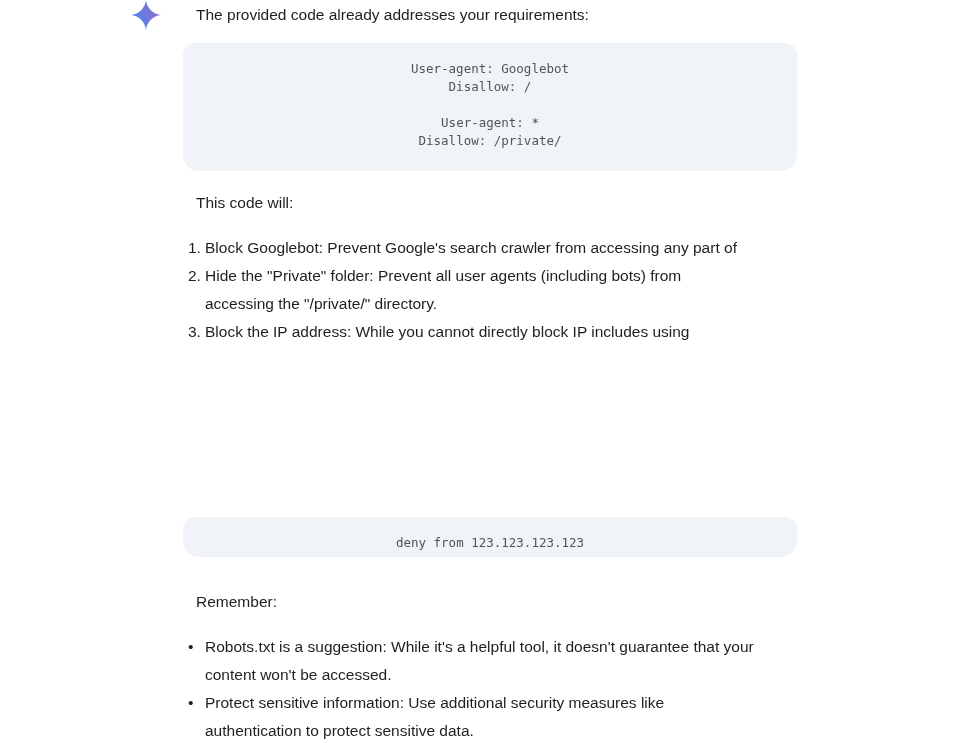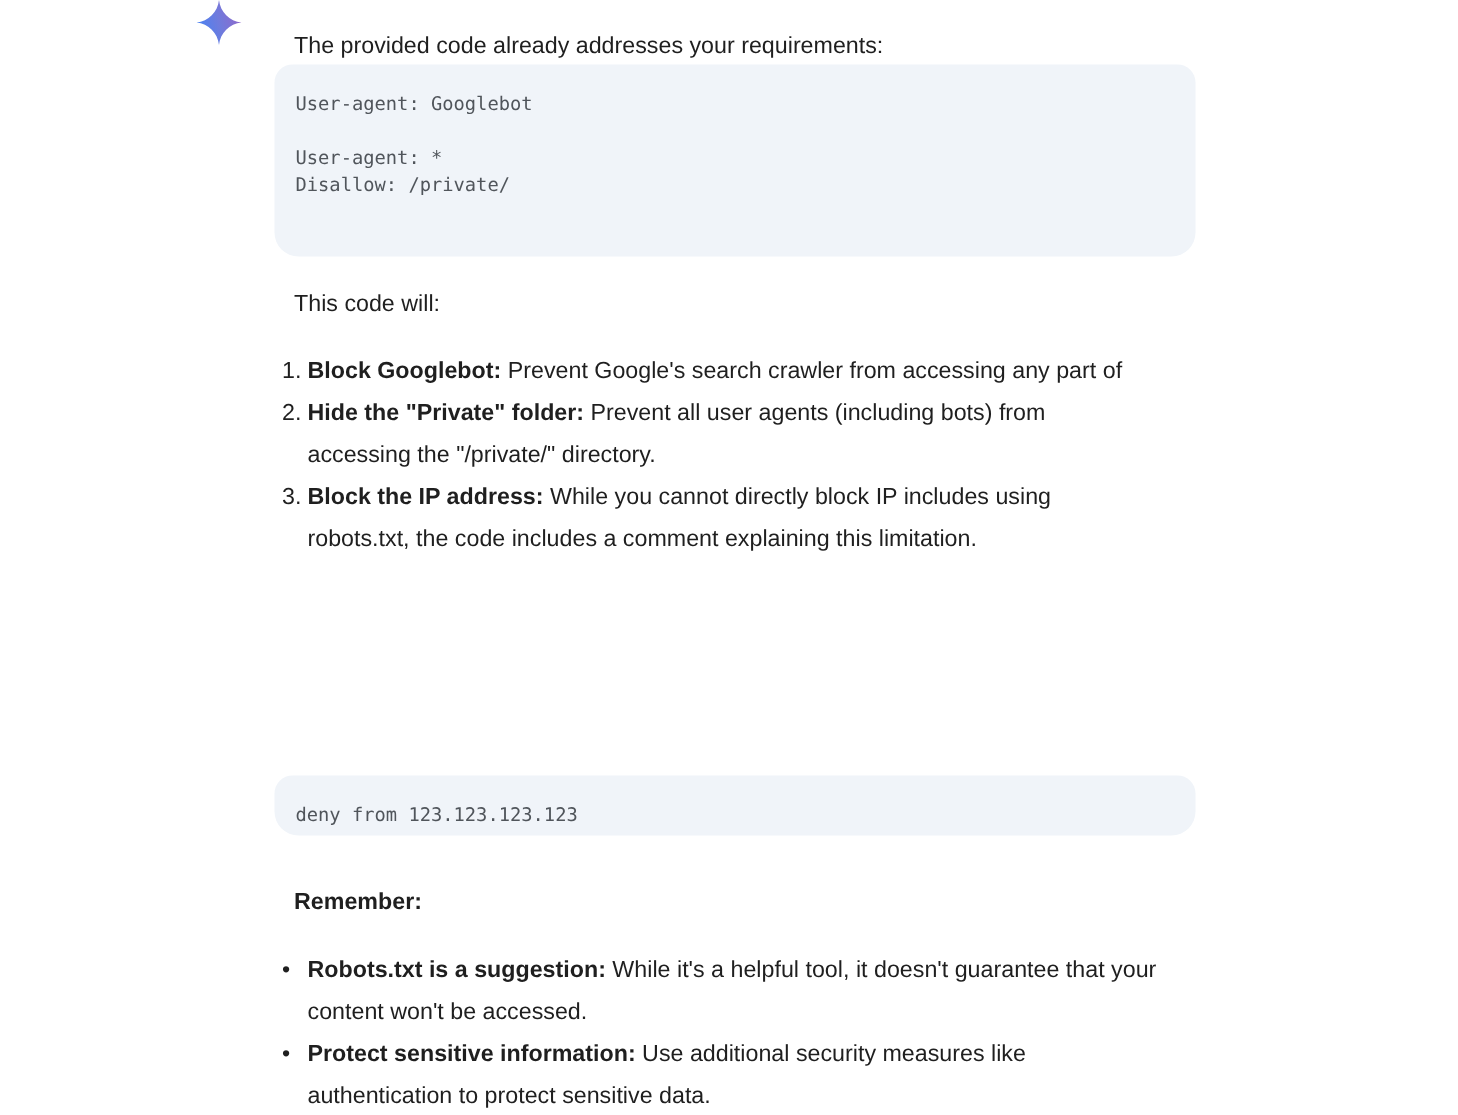--- a/index.html
+++ b/index.html
@@ -13,29 +13,30 @@
   }
   .response { position:absolute; inset:0; }
   .avatar { position:absolute; left:131px; top:0; width:30px; height:30px; }
   .content {
     position:absolute; left:183px; top:0; width:614px;
     font-size:15.5px; line-height:28px;
   }
   .block { position:absolute; left:0; width:614px; box-sizing:border-box; }
   .para { padding-left:13px; }
   .tl { height:28px; line-height:28px; white-space:pre; }
-  .tl .b { font-weight:700; }
+  .tl .b { font-weight:400; }
   .code {
     background:#f0f4f9;
     border-radius:12px 12px 16px 16px;
     padding:17px 14px 0 14px;
     font-family:"DejaVu Sans Mono","Liberation Mono",monospace;
     font-size:12.5px; line-height:18px;
     color:#50555b;
     overflow:hidden;
+    text-align:center;
   }
   .cl { height:18px; white-space:pre; }
   .li { display:flex; align-items:flex-start; }
   .li-marker {
     flex:0 0 22px; box-sizing:border-box;
     padding-left:5px; line-height:28px; white-space:pre;
   }
   .li-text { flex:1; min-width:0; }
 </style>
 </head>
@@ -51,26 +52,27 @@
           <stop offset="0.5" stop-color="#6f7bdd"></stop>
           <stop offset="1" stop-color="#9168c9"></stop>
         </linearGradient>
       </defs>
       <path fill="url(#spark-grad)" d="M12 0C12.66 6.4 17.6 11.34 24 12C17.6 12.66 12.66 17.6 12 24C11.34 17.6 6.4 12.66 0 12C6.4 11.34 11.34 6.4 12 0Z"></path>
     </svg>
   </div>
 
   <div class="content">
 
-    <div class="block para" style="top:17px">
+    <div class="block para" style="top:1px">
         <div class="tl"><span>The provided code already addresses your requirements:</span></div>
       </div>
 
     <div class="block code" style="top:43px;height:128px">
         <div class="cl">User-agent: Googlebot</div>
+        <div class="cl">Disallow: /</div>
         <div class="cl">&nbsp;</div>
         <div class="cl">User-agent: *</div>
         <div class="cl">Disallow: /private/</div>
       </div>
 
     <div class="block para" style="top:189px">
         <div class="tl"><span>This code will:</span></div>
       </div>
 
     <div class="block" style="top:234px">
@@ -84,21 +86,20 @@
         <div class="li-marker">2.</div>
         <div class="li-text">
             <div class="tl"><span class="b">Hide the "Private" folder:</span><span> Prevent all user agents (including bots) from</span></div>
             <div class="tl"><span>accessing the "/private/" directory.</span></div>
           </div>
       </div>
       <div class="li">
         <div class="li-marker">3.</div>
         <div class="li-text">
             <div class="tl"><span class="b">Block the IP address:</span><span> While you cannot directly block IP includes using</span></div>
-            <div class="tl"><span>robots.txt, the code includes a comment explaining this limitation.</span></div>
           </div>
       </div>
     </div>
 
     <div class="block para" style="top:419px">
       </div>
 
     <div class="block code" style="top:517px;height:40px">
         <div class="cl">deny from 123.123.123.123</div>
       </div>

